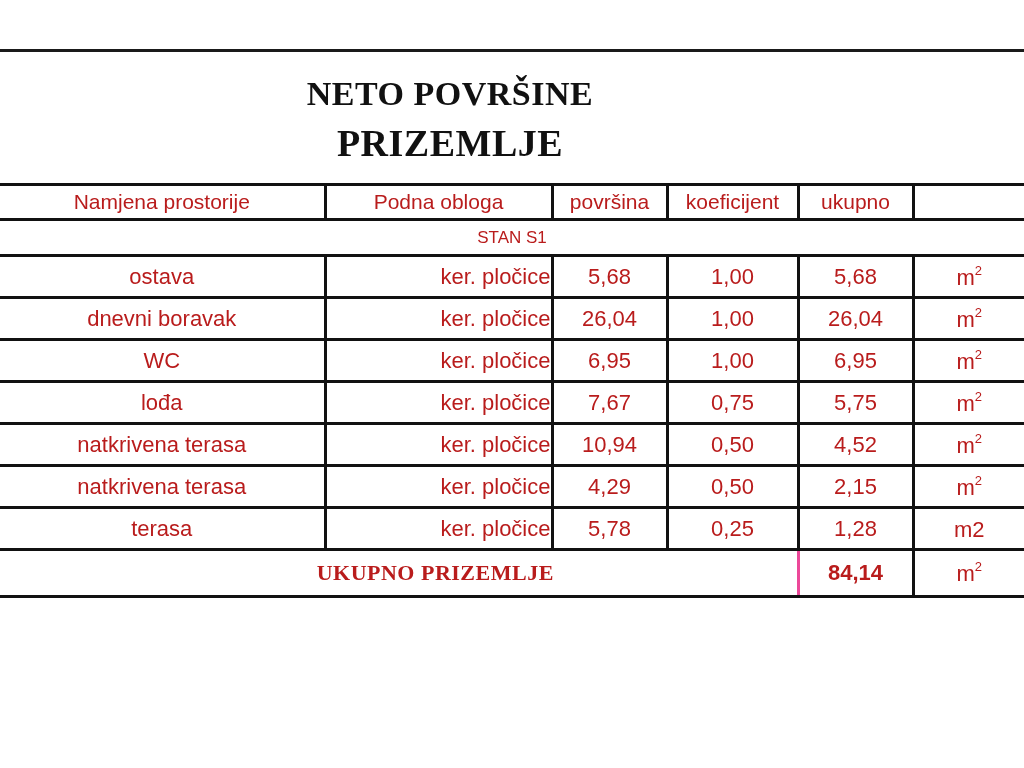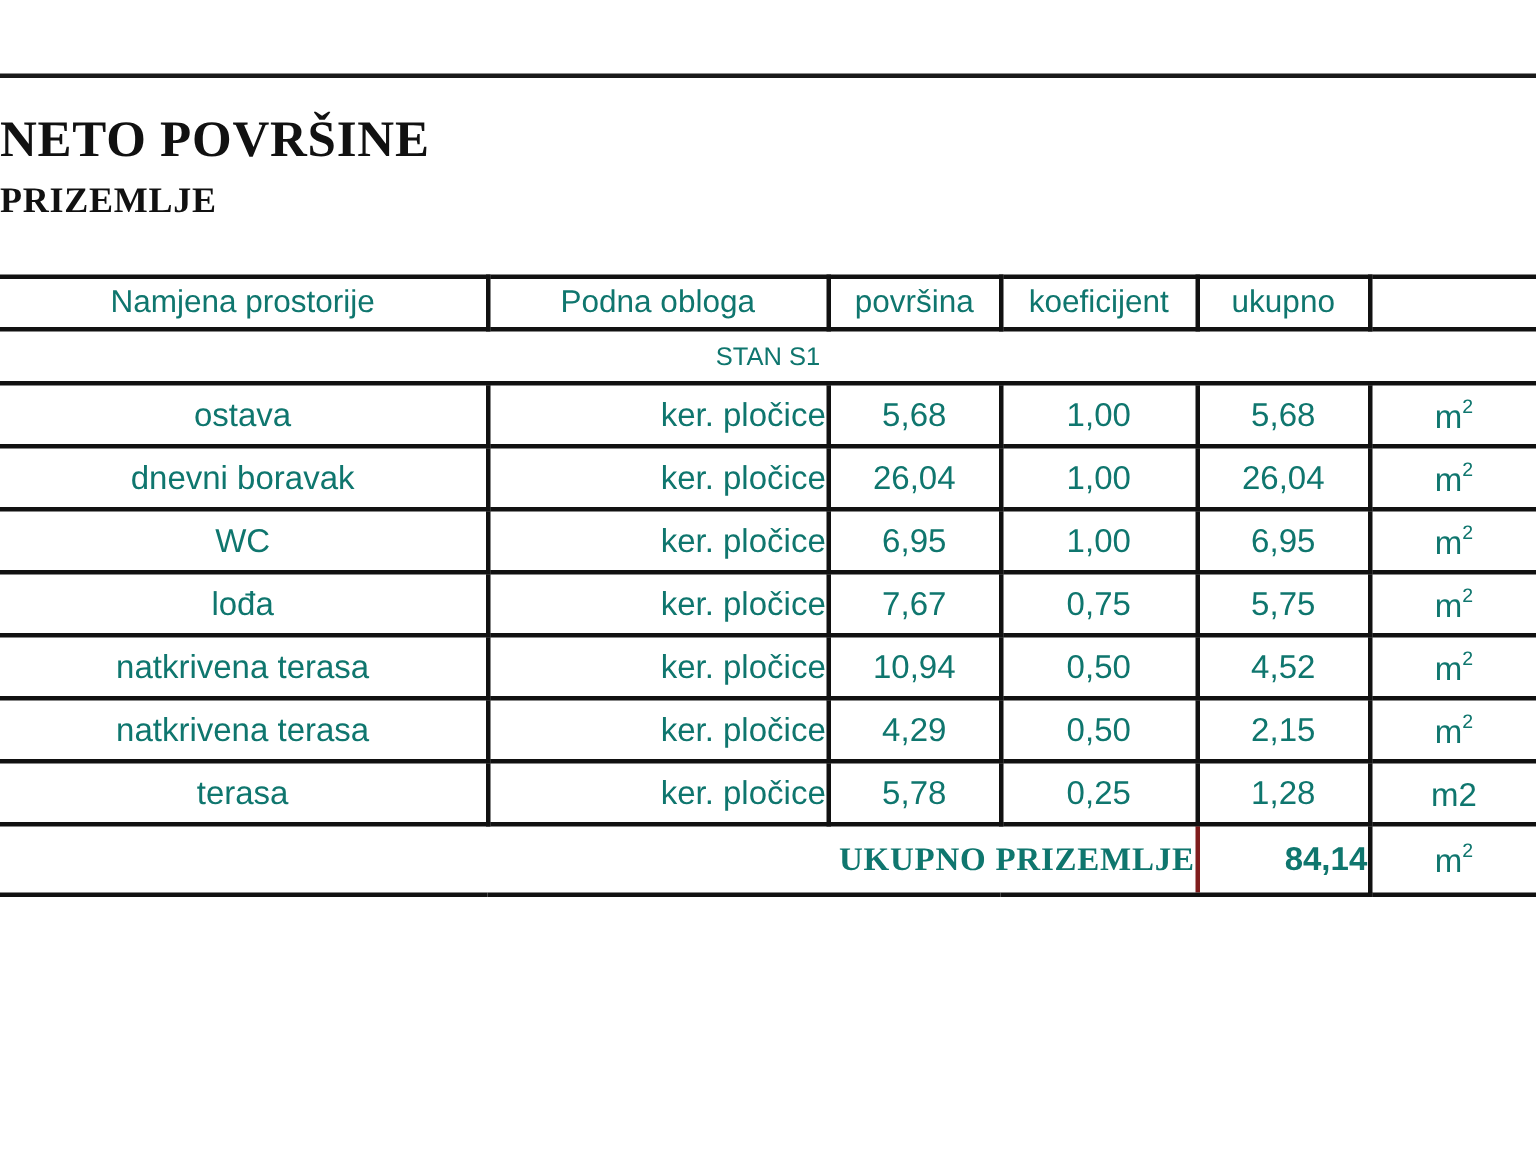--- a/index.html
+++ b/index.html
@@ -1,23 +1,23 @@
 <!DOCTYPE html>
 <html><head>
 <meta charset="utf-8">
 <style>
   html, body { margin:0; padding:0; background:#ffffff; }
   body { width:1024px; height:768px; position:relative; overflow:hidden; }
   .topline { position:absolute; left:0; top:49px; width:1024px; height:3px; background:#1a1a1a; }
-  .title { position:absolute; left:0; width:900px; 
+  .title { position:absolute; left:0; width:900px; text-align:center;
     font-family:"Liberation Serif", serif; font-weight:bold; color:#111; letter-spacing:0.5px; }
   .t1 { top:75px; font-size:34px; }
-  .t2 { top:121px; font-size:24px; }
+  .t2 { top:121px; font-size:38px; }
   table.grid { position:absolute; left:0; top:183px; border-collapse:collapse; table-layout:fixed;
-    font-family:"Liberation Sans", sans-serif; color:#0f766e; }
+    font-family:"Liberation Sans", sans-serif; color:#b91c1c; }
   table.grid td { border:3px solid #111; padding:0; text-align:center; font-size:22px; white-space:nowrap; overflow:hidden; }
   table.grid td.first { border-left:none; }
   table.grid td.last { border-right:none; }
   tr.hdr td { height:32px; font-size:21px; }
   tr.stan td { height:33px; font-size:17px; border-left:none; border-right:none; }
   tr.row td { height:39px; }
   tr.row td.floor { text-align:right; padding-left:4px; }
   tr.total td { height:44px; }
   .total-label { font-family:"Liberation Serif", serif; font-weight:bold; font-size:32px; letter-spacing:0.5px; }
   .total-val { font-weight:bold; font-size:26px; }
@@ -101,18 +101,18 @@
   </tr>
   <tr class="row">
     <td class="first">terasa</td>
     <td class="floor">ker. pločice</td>
     <td>5,78</td>
     <td>0,25</td>
     <td>1,28</td>
     <td class="last"><span>m2</span><sup></sup></td>
   </tr>
   <tr class="total">
-    <td colspan="4" class="first total-label" style="border-right:none;text-align:right;padding-left:74px;">UKUPNO PRIZEMLJE</td>
-    <td class="total-val" style="border-left:3px solid #7f1d1d;text-align:right;">84,14</td>
+    <td colspan="4" class="first total-label" style="border-right:none;text-align:center;padding-left:74px;">UKUPNO PRIZEMLJE</td>
+    <td class="total-val" style="border-left:3px solid #ec4899;">84,14</td>
     <td class="last"><span>m</span><sup>2</sup></td>
   </tr>
 </tbody>
   </table>
 
 </body></html>

